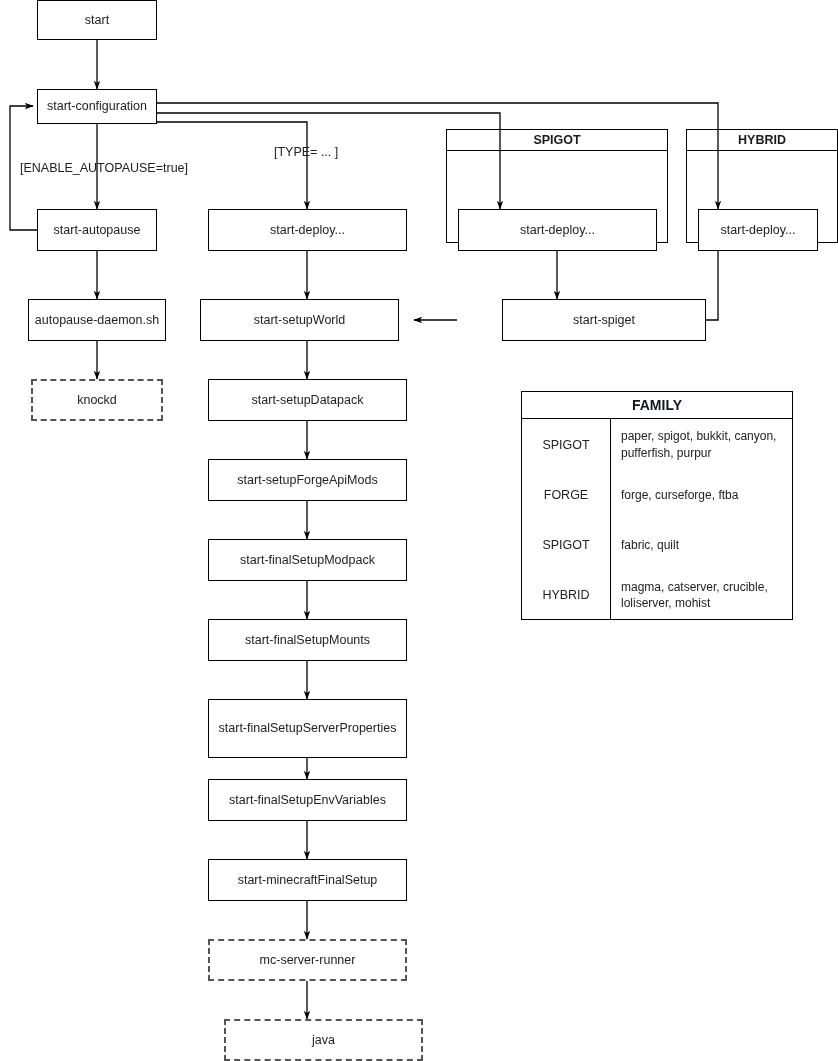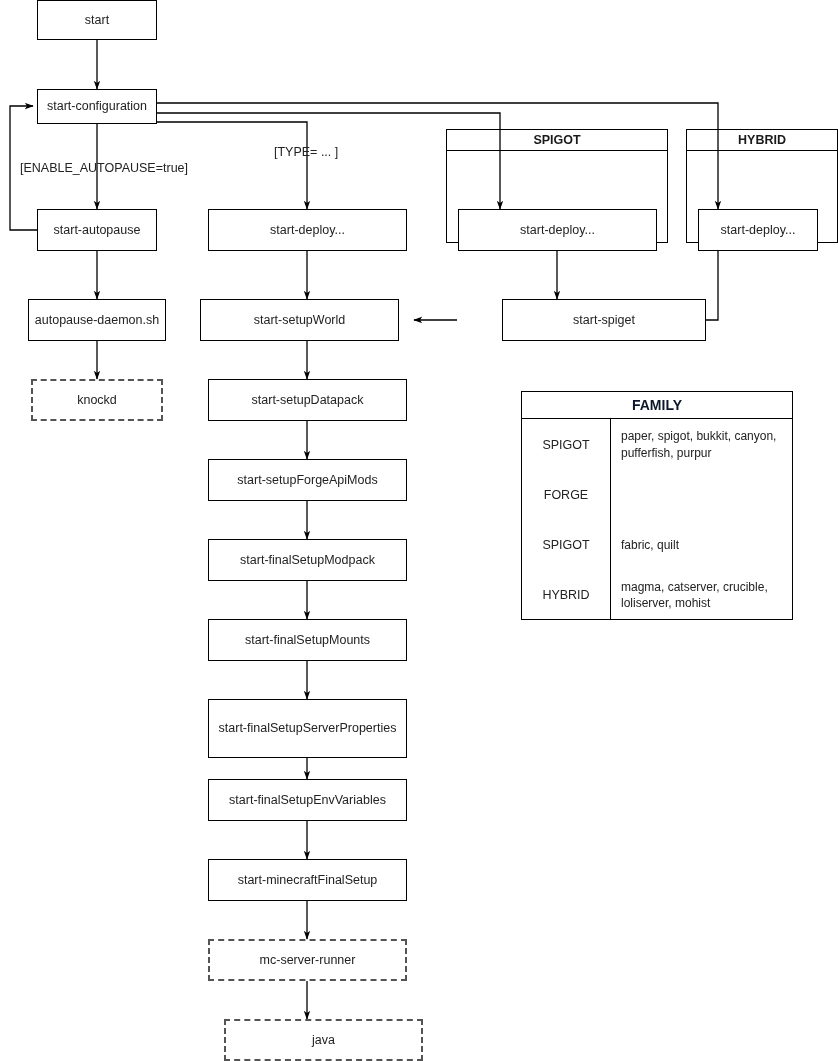--- a/index.html
+++ b/index.html
@@ -224,20 +224,21 @@
     <div class="legend-title">FAMILY</div>
     <div class="legend-body">
 
       <div class="legend-row" style="height:51px;">
         <div class="legend-key">SPIGOT</div>
         <div class="legend-val">paper, spigot, bukkit, canyon, pufferfish, purpur</div>
       </div>
 
       <div class="legend-row" style="height:50px;">
         <div class="legend-key">FORGE</div>
+        <div class="legend-val">forge, curseforge, ftba</div>
       </div>
 
       <div class="legend-row" style="height:50px;">
         <div class="legend-key">SPIGOT</div>
         <div class="legend-val">fabric, quilt</div>
       </div>
 
       <div class="legend-row" style="height:50px;">
         <div class="legend-key">HYBRID</div>
         <div class="legend-val">magma, catserver, crucible, loliserver, mohist</div>

